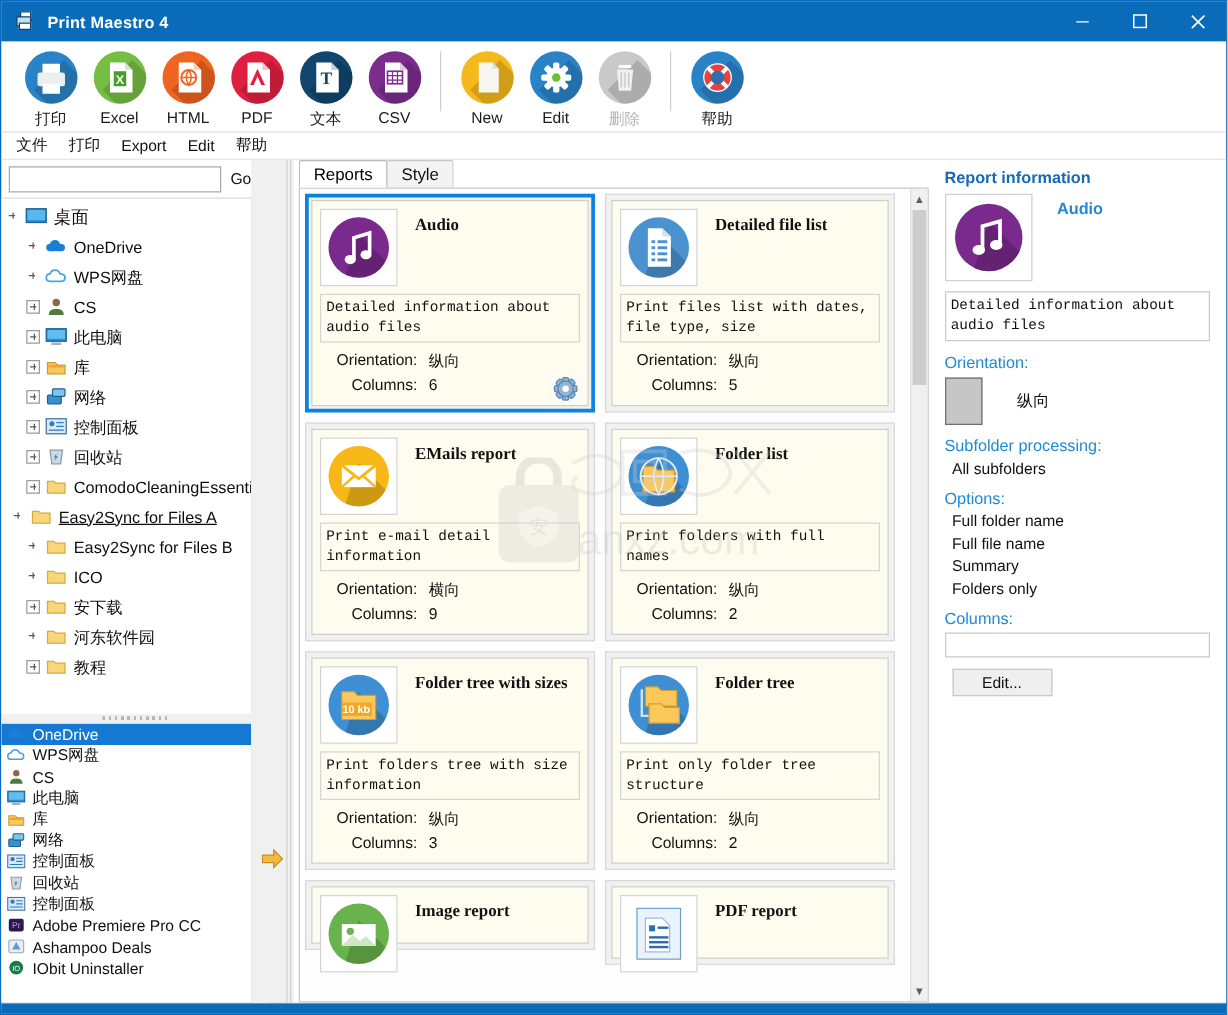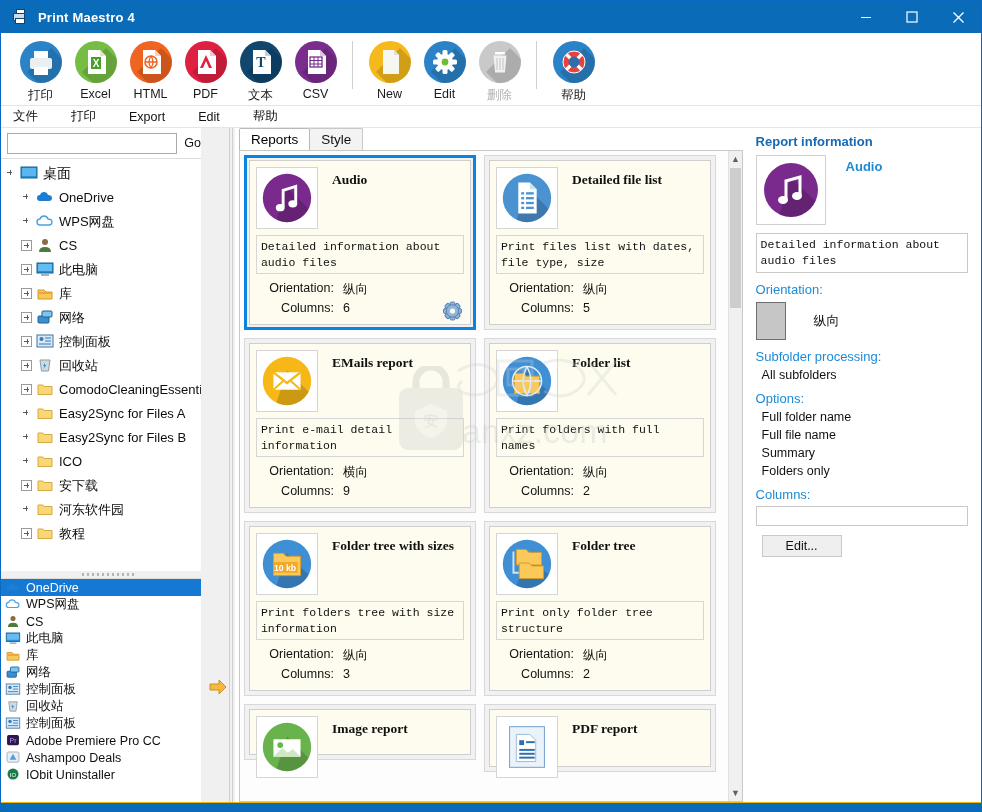--- a/index.html
+++ b/index.html
@@ -9,21 +9,21 @@
     font-family: "Liberation Sans", sans-serif;
     font-size: 12px;
     background: #ffffff;
     overflow: hidden;
     -webkit-font-smoothing: none;
   }
   .window {
     position: relative;
     width: 982px; height: 812px;
     border: 1px solid #0a68c0;
-    background: #eab308;
+    background: #a3a3a3;
     overflow: hidden;
   }
 
   
   .titlebar {
     height: 32px;
     background: #0a6cb8;
     display: flex; align-items: center;
     color: #ffffff;
     position: relative;
@@ -58,21 +58,20 @@
   .circ { position:absolute; left:2px; top:2px; width:42px; height:42px; border-radius:50%; overflow:hidden; }
   .shadow { position:absolute; right:-6px; bottom:-6px; width:34px; height:34px; background:rgba(0,0,0,.14); transform: rotate(45deg); }
 
   
   .menubar {
     height: 22px;
     display: flex; align-items: center;
     padding-left: 12px;
     border-bottom: 1px solid #e6e6e6;
     background:#ffffff;
-    gap:16px;
   }
   .menu-item { font-size: 12.5px; color:#111; margin-right: 17px; }
 
   
   .body-area { display:flex; height: 674px; background:#ffffff; }
 
   
   .left-col { width: 200px; display:flex; flex-direction:column; position:relative; }
   .search-row { height: 30px; display:flex; align-items:center; padding: 4px 0 4px 6px; }
   .search-input {
@@ -486,21 +485,21 @@
             </div>
             <div class="trow" style="padding-left: 20px;">
               <span class="exp"></span>
               <span class="ticon">
                 <svg width="18" height="16" viewBox="0 0 18 16" style="position:absolute;left:0;top:0">
                   <path d="M2 4 h5 l1.5 1.5 h7.5 v8 h-14 z" fill="#fad67a" stroke="#d8a93c"></path>
                 </svg>
               </span>
               <span class="tlabel">ComodoCleaningEssentials</span>
             </div>
-            <div class="trow" style="padding-left: 20px;">
+            <div class="trow" style="padding-left: 8px; text-decoration: underline;">
               <span class="exp none"></span>
               <span class="ticon">
                 <svg width="18" height="16" viewBox="0 0 18 16" style="position:absolute;left:0;top:0">
                   <path d="M2 4 h5 l1.5 1.5 h7.5 v8 h-14 z" fill="#fad67a" stroke="#d8a93c"></path>
                 </svg>
               </span>
               <span class="tlabel">Easy2Sync for Files A</span>
             </div>
             <div class="trow" style="padding-left: 20px;">
               <span class="exp none"></span>

